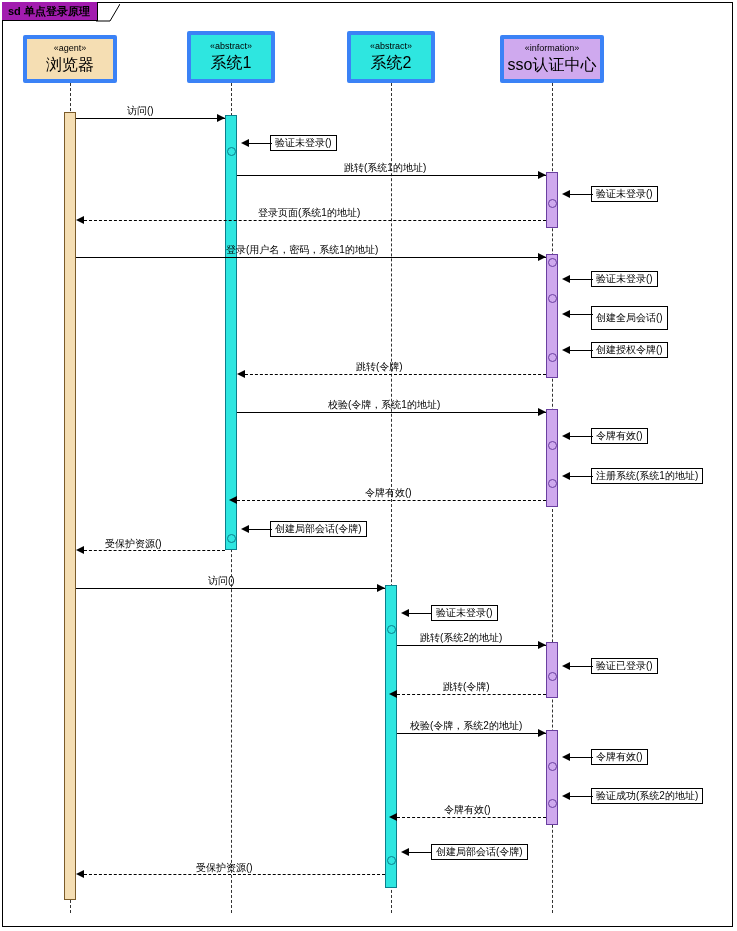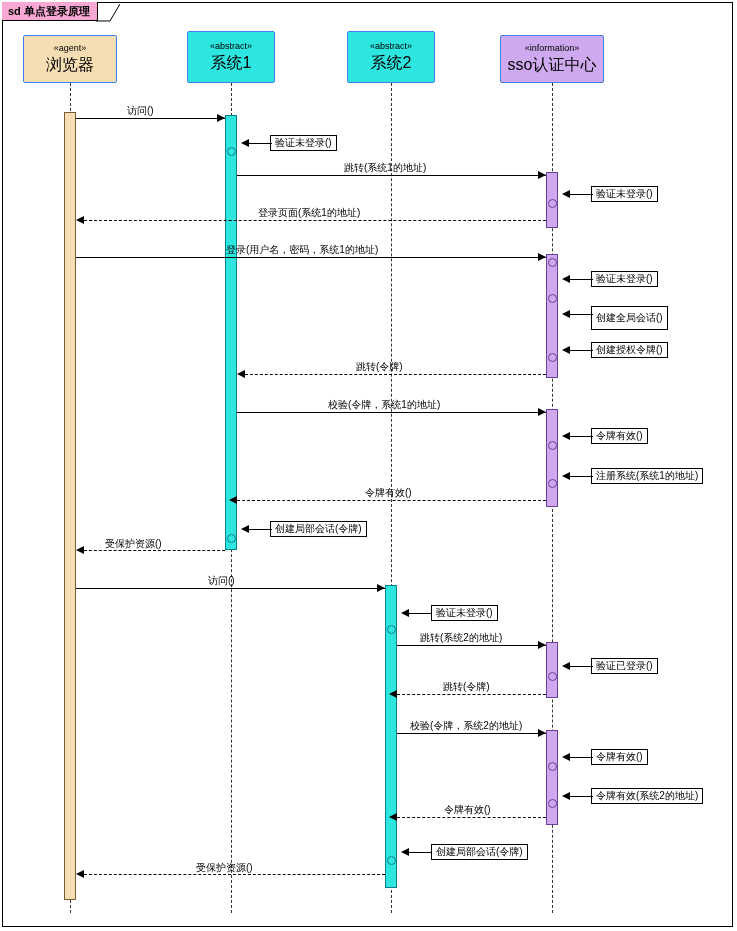--- a/index.html
+++ b/index.html
@@ -1,21 +1,21 @@
 <!DOCTYPE html>
 <html><head>
 <meta charset="utf-8">
 <style>
   html,body{margin:0;padding:0;background:#ffffff;}
   body{font-family:"Liberation Sans","DejaVu Sans",sans-serif;}
   #canvas{position:relative;width:737px;height:931px;overflow:hidden;background:#fff;}
   .frame{position:absolute;left:2px;top:2px;width:731px;height:925px;border:1px solid #000;box-sizing:border-box;}
-  .frame-tab{position:absolute;left:2px;top:2px;height:19px;border:1px solid #000;border-top:none;border-left:none;background:#f9a8d4;box-sizing:border-box;
+  .frame-tab{position:absolute;left:2px;top:2px;height:19px;border:1px solid #000;border-top:none;border-left:none;background:#a21caf;box-sizing:border-box;
     display:flex;align-items:center;padding:0 6px;font-size:11px;font-weight:bold;color:#000;}
-  .lifeline-head{position:absolute;box-sizing:border-box;border:1px solid #3b82f6;border-radius:2px;
+  .lifeline-head{position:absolute;box-sizing:border-box;border:4px solid #3b82f6;border-radius:2px;
     display:flex;flex-direction:column;align-items:center;justify-content:center;font-size:9px;color:#000;line-height:1.35;}
   .lifeline-head .stereo{font-size:9px;}
   .lifeline-head .nm{font-size:16px;text-align:right;}
   .lifeline-line{position:absolute;width:0;border-left:1px dashed #333;}
   .activation{position:absolute;box-sizing:border-box;border:1px solid #0b7f8c;background:#2ee6e0;}
   .activation.lite{background:#f5deb3;border:1px solid #7a5b2a;}
   .activation.purple{background:#cfa9ee;border:1px solid #6a3fa0;}
   .msg{position:absolute;height:0;border-top:1px solid #000;}
   .msg.dashed{border-top:1px dashed #000;}
   .arrowhead{position:absolute;width:0;height:0;border-top:4px solid transparent;border-bottom:4px solid transparent;}
@@ -166,21 +166,21 @@
 
   <div class="msg" style="left:397px;top:733px;width:149px;"></div>
   <div class="arrowhead arrow-right" style="left:538px;top:729px;"></div>
   <div class="msg-label" style="left:410px;top:719px;">校验(令牌，系统2的地址)</div>
 
   <div class="selfbox" style="left:591px;top:749px;height:16px;">令牌有效()</div>
   <div class="msg" style="left:568px;top:757px;width:25px;"></div>
   <div class="arrowhead arrow-left" style="left:562px;top:753px;"></div>
   <div class="selfcircle" style="left:548px;top:762px;background:#cfa9ee;border:1px solid #6a3fa0;"></div>
 
-  <div class="selfbox" style="left:591px;top:788px;height:16px;">令牌有效(系统2的地址)</div>
+  <div class="selfbox" style="left:591px;top:788px;height:16px;">验证成功(系统2的地址)</div>
   <div class="msg" style="left:568px;top:796px;width:25px;"></div>
   <div class="arrowhead arrow-left" style="left:562px;top:792px;"></div>
   <div class="selfcircle" style="left:548px;top:799px;background:#cfa9ee;border:1px solid #6a3fa0;"></div>
 
   <div class="msg dashed" style="left:397px;top:817px;width:149px;"></div>
   <div class="arrowhead arrow-left" style="left:389px;top:813px;"></div>
   <div class="msg-label" style="left:444px;top:803px;">令牌有效()</div>
 
   <div class="selfbox" style="left:431px;top:844px;height:16px;">创建局部会话(令牌)</div>
   <div class="msg" style="left:407px;top:852px;width:25px;"></div>

